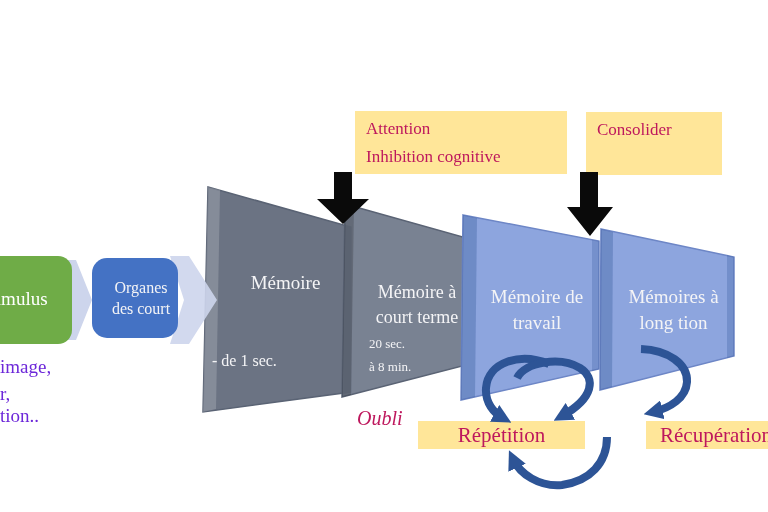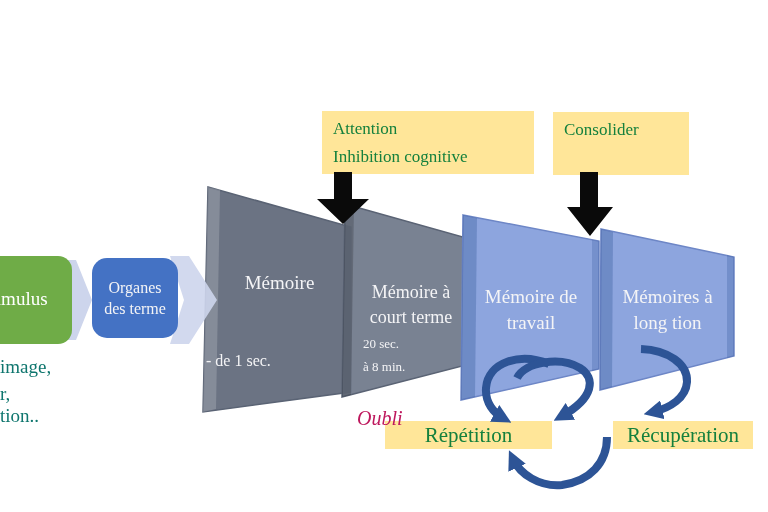--- a/index.html
+++ b/index.html
@@ -2,29 +2,29 @@
 <html style="--green: #6FAC47; --brand-blue: #4472C4; --chevron: #CDD5EC; --gray-panel: #6B7383; --gray-panel-2: #727B8C; --blue-panel: #8DA5DE; --panel-edge-gray: #5A6374; --panel-edge-blue: #6D86C6; --arrow-navy: #2D5496; --callout-yellow: #FFE699; --black-arrow: #0A0A0A; --panel-text: #F4F4F6;"><head>
 <meta charset="utf-8">
 <style>
   html,body{margin:0;padding:0;background:#ffffff;}
   #canvas{
     position:relative;width:768px;height:512px;overflow:hidden;
     font-family:"Liberation Serif", serif;background:#ffffff;
   }
   #shapes{position:absolute;left:0;top:0;z-index:3;}
   .txt{position:absolute;z-index:4;white-space:nowrap;}
-  .panel-text{color:var(--panel-text);text-align:center;}
+  .panel-text{color:var(--panel-text);text-align:center;margin-left:6px;}
   .callout{
     position:absolute;z-index:2;background:var(--callout-yellow);
-    color:#15803d;z-index:2;
+    color:#be185d;z-index:2;margin-left:33px;
   }
   .callout .line{white-space:nowrap;}
   .top-callout{font-size:17px;line-height:28px;padding:4px 0 0 11px;}
   .bottom-callout{font-size:21px;line-height:28px;text-align:center;}
-  .frag{color:#0f766e;font-size:19px;text-align:center;}
+  .frag{color:#6d28d9;font-size:19px;text-align:center;}
 </style>
 </head>
 <body>
 
 <div id="canvas">
 
   <svg id="shapes" width="768" height="512" viewBox="0 0 768 512">
     <defs>
       <marker id="ah" viewBox="0 0 10 10" refX="5" refY="5" markerWidth="2.4" markerHeight="2.4" orient="auto-start-reverse">
         <path d="M0,0 L10,5 L0,10 z" fill="var(--arrow-navy)"></path>
@@ -87,21 +87,21 @@
   <div class="callout bottom-callout" style="left:613px;top:421px;width:140px;height:28px;">Récupération</div>
 
   <div class="txt" style="left:-20px;top:288px;font-size:19px;color:#fff;">Stimulus</div>
 
   <div class="txt frag" style="left:0px;top:356px;">image,</div>
   <div class="txt frag" style="left:0px;top:383px;">r,</div>
   <div class="txt frag" style="left:0px;top:405px;">tion..</div>
 
   <div class="txt panel-text" style="left:92px;top:277px;width:86px;font-size:16px;line-height:21px;">
     <div>Organes</div>
-    <div>des terme</div>
+    <div>des court</div>
   </div>
 
   <div class="txt panel-text" style="left:208px;top:270px;width:143px;font-size:19px;line-height:26px;">
     <div>Mémoire</div>
   </div>
   <div class="txt panel-text" style="left:206px;top:352px;font-size:16px;text-align:right;">- de 1 sec.</div>
 
   <div class="txt panel-text" style="left:347px;top:280px;width:128px;font-size:18px;line-height:25px;">
     <div>Mémoire à</div>
     <div>court terme</div>

